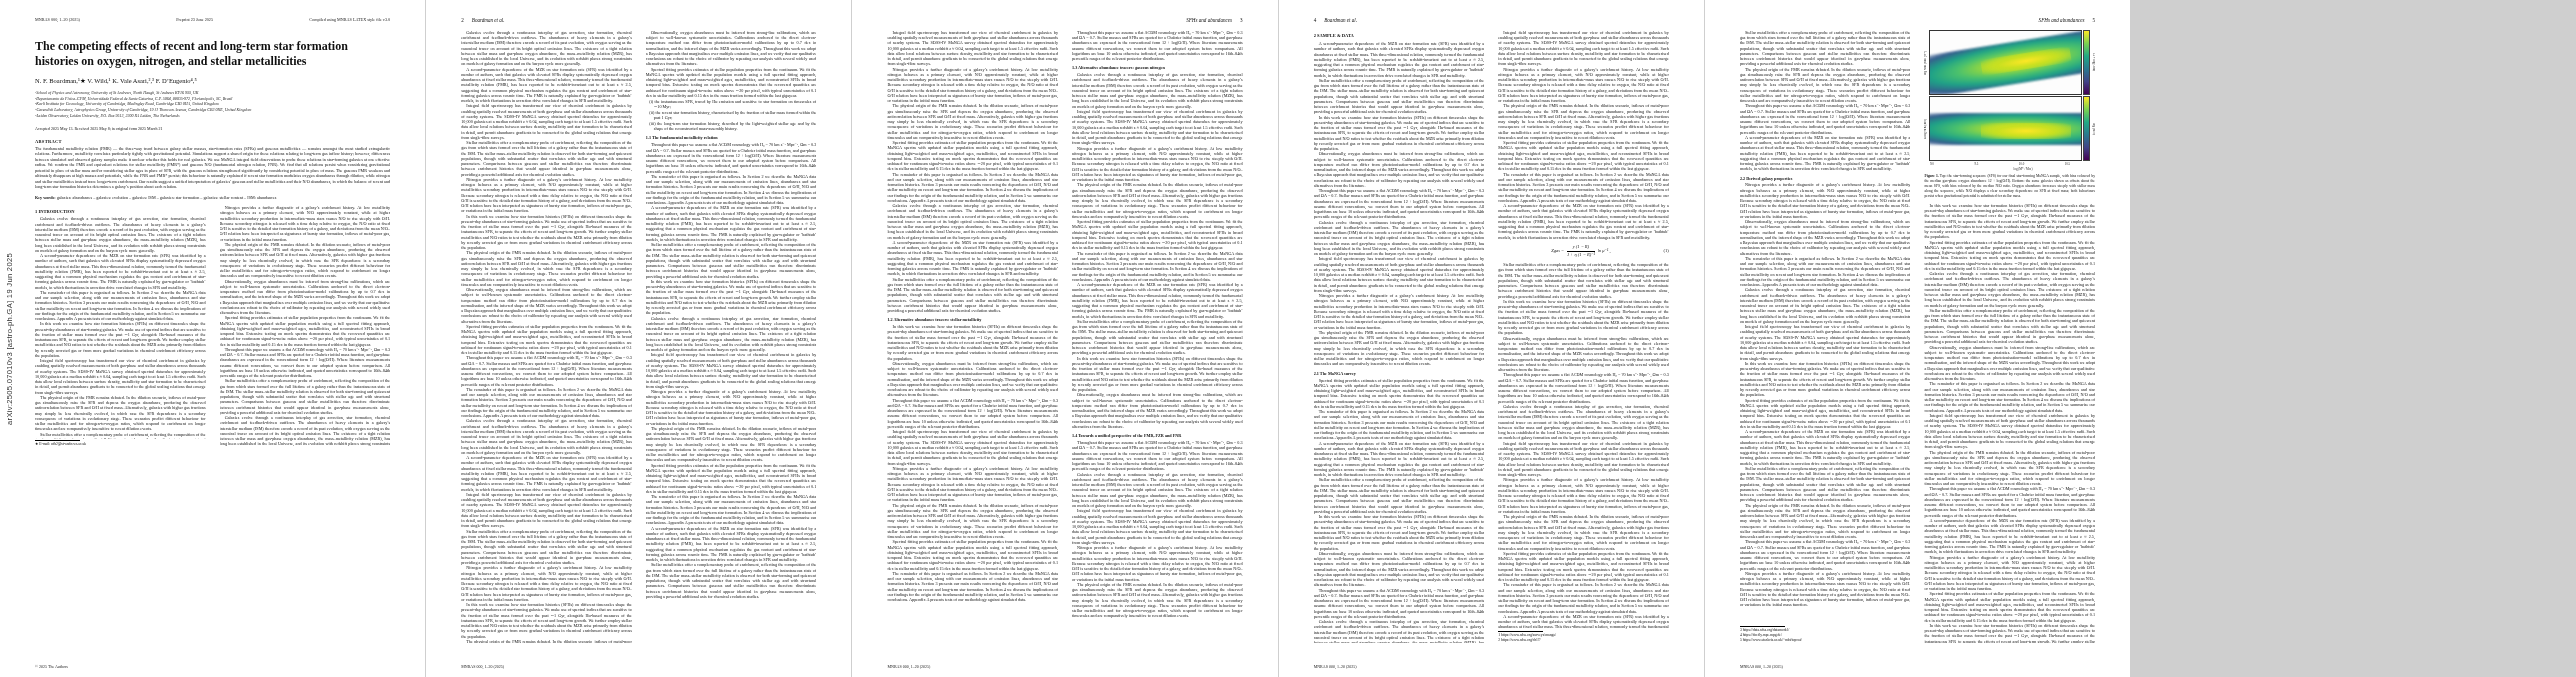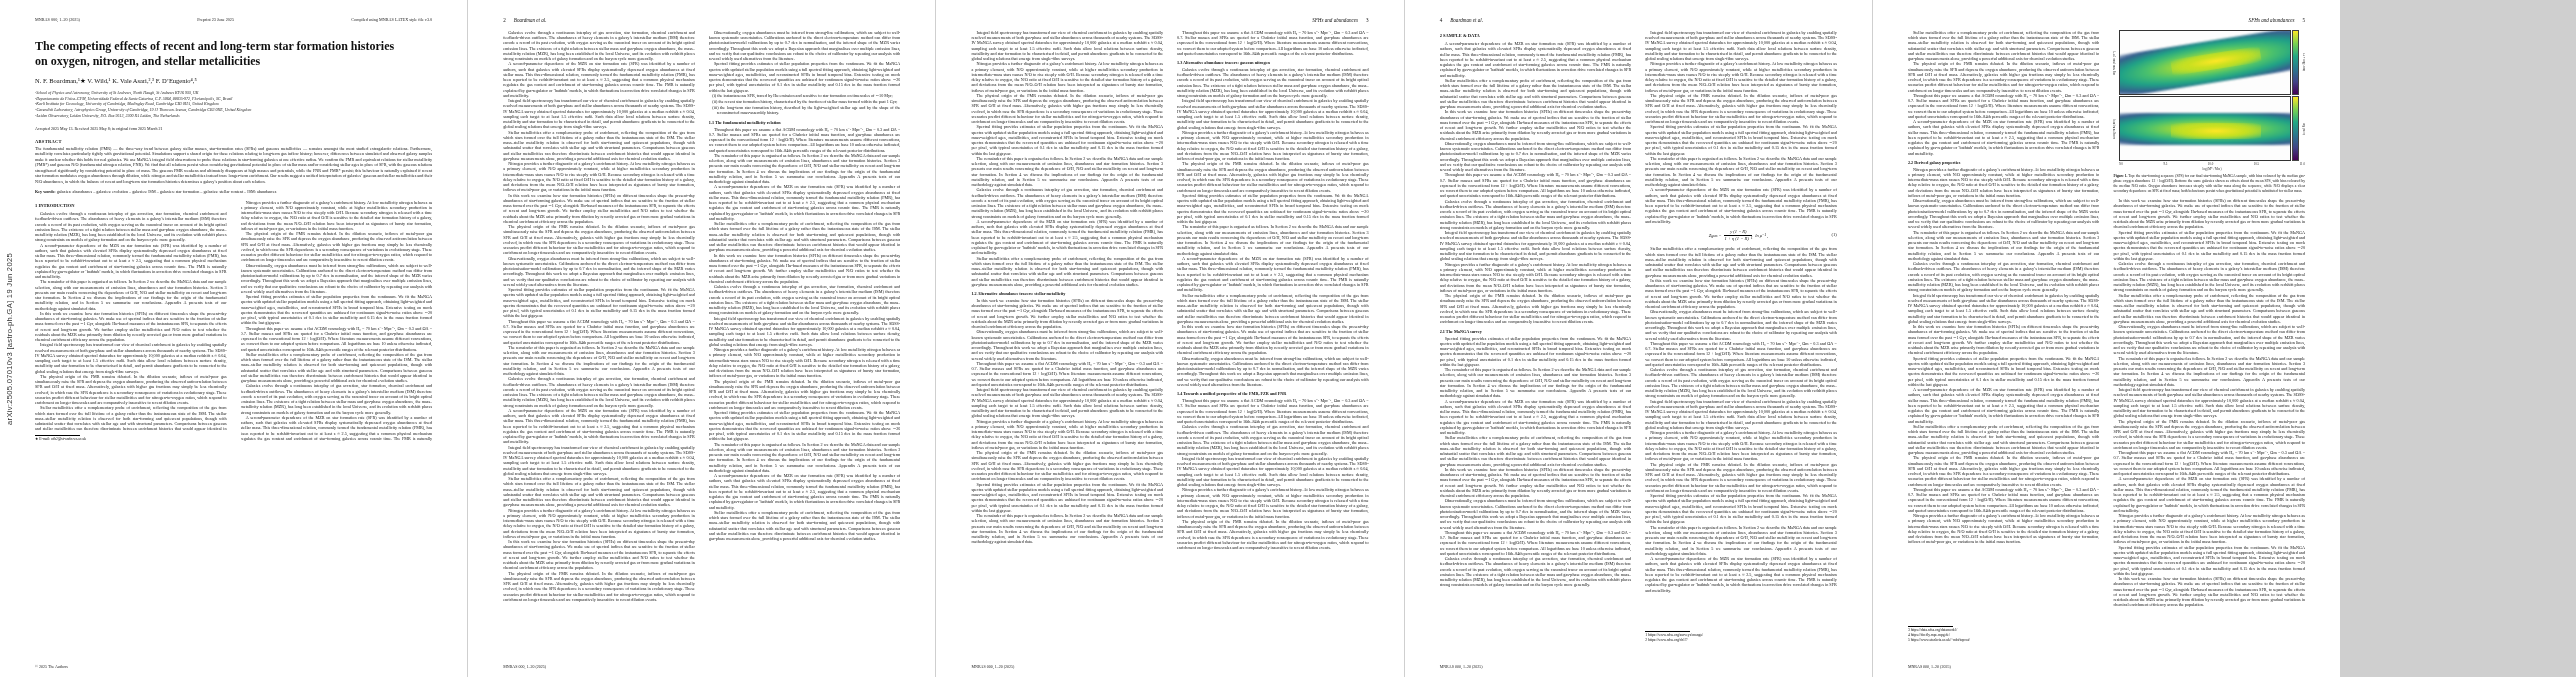--- a/index.html
+++ b/index.html
@@ -1,16 +1,16 @@
 <!DOCTYPE html>
 <html style="font-size:9px"><head>
 <meta charset="utf-8">
 <style>
   html,body{margin:0;padding:0;background:#cfcfcf;font-family:"Liberation Serif","DejaVu Serif",serif;color:#111;}
-  .pages{display:flex;width:2340px;height:677px;align-items:center;}
+  .pages{display:flex;width:2130px;height:677px;align-items:center;}
   .page{position:relative;width:514px;height:677px;background:#ffffff;margin-right:1.1px;box-sizing:border-box;padding:17px 35px 13.5px 35px;overflow:hidden;}
   .page:last-child{margin-right:0;}
 
   
   .fp-header{display:flex;justify-content:space-between;font-size:4.2px;color:#222;}
   .fp-header .mid{text-align:center;}
   .title{font-size:12px;font-weight:bold;line-height:1.22;margin-top:17px;width:92%;}
   .authors{font-size:6.5px;margin-top:9px;}
   .affils{margin-top:4.5px;font-size:4px;font-style:italic;line-height:1.45;color:#222;}
   .dates{margin-top:6.8px;font-size:4px;}

